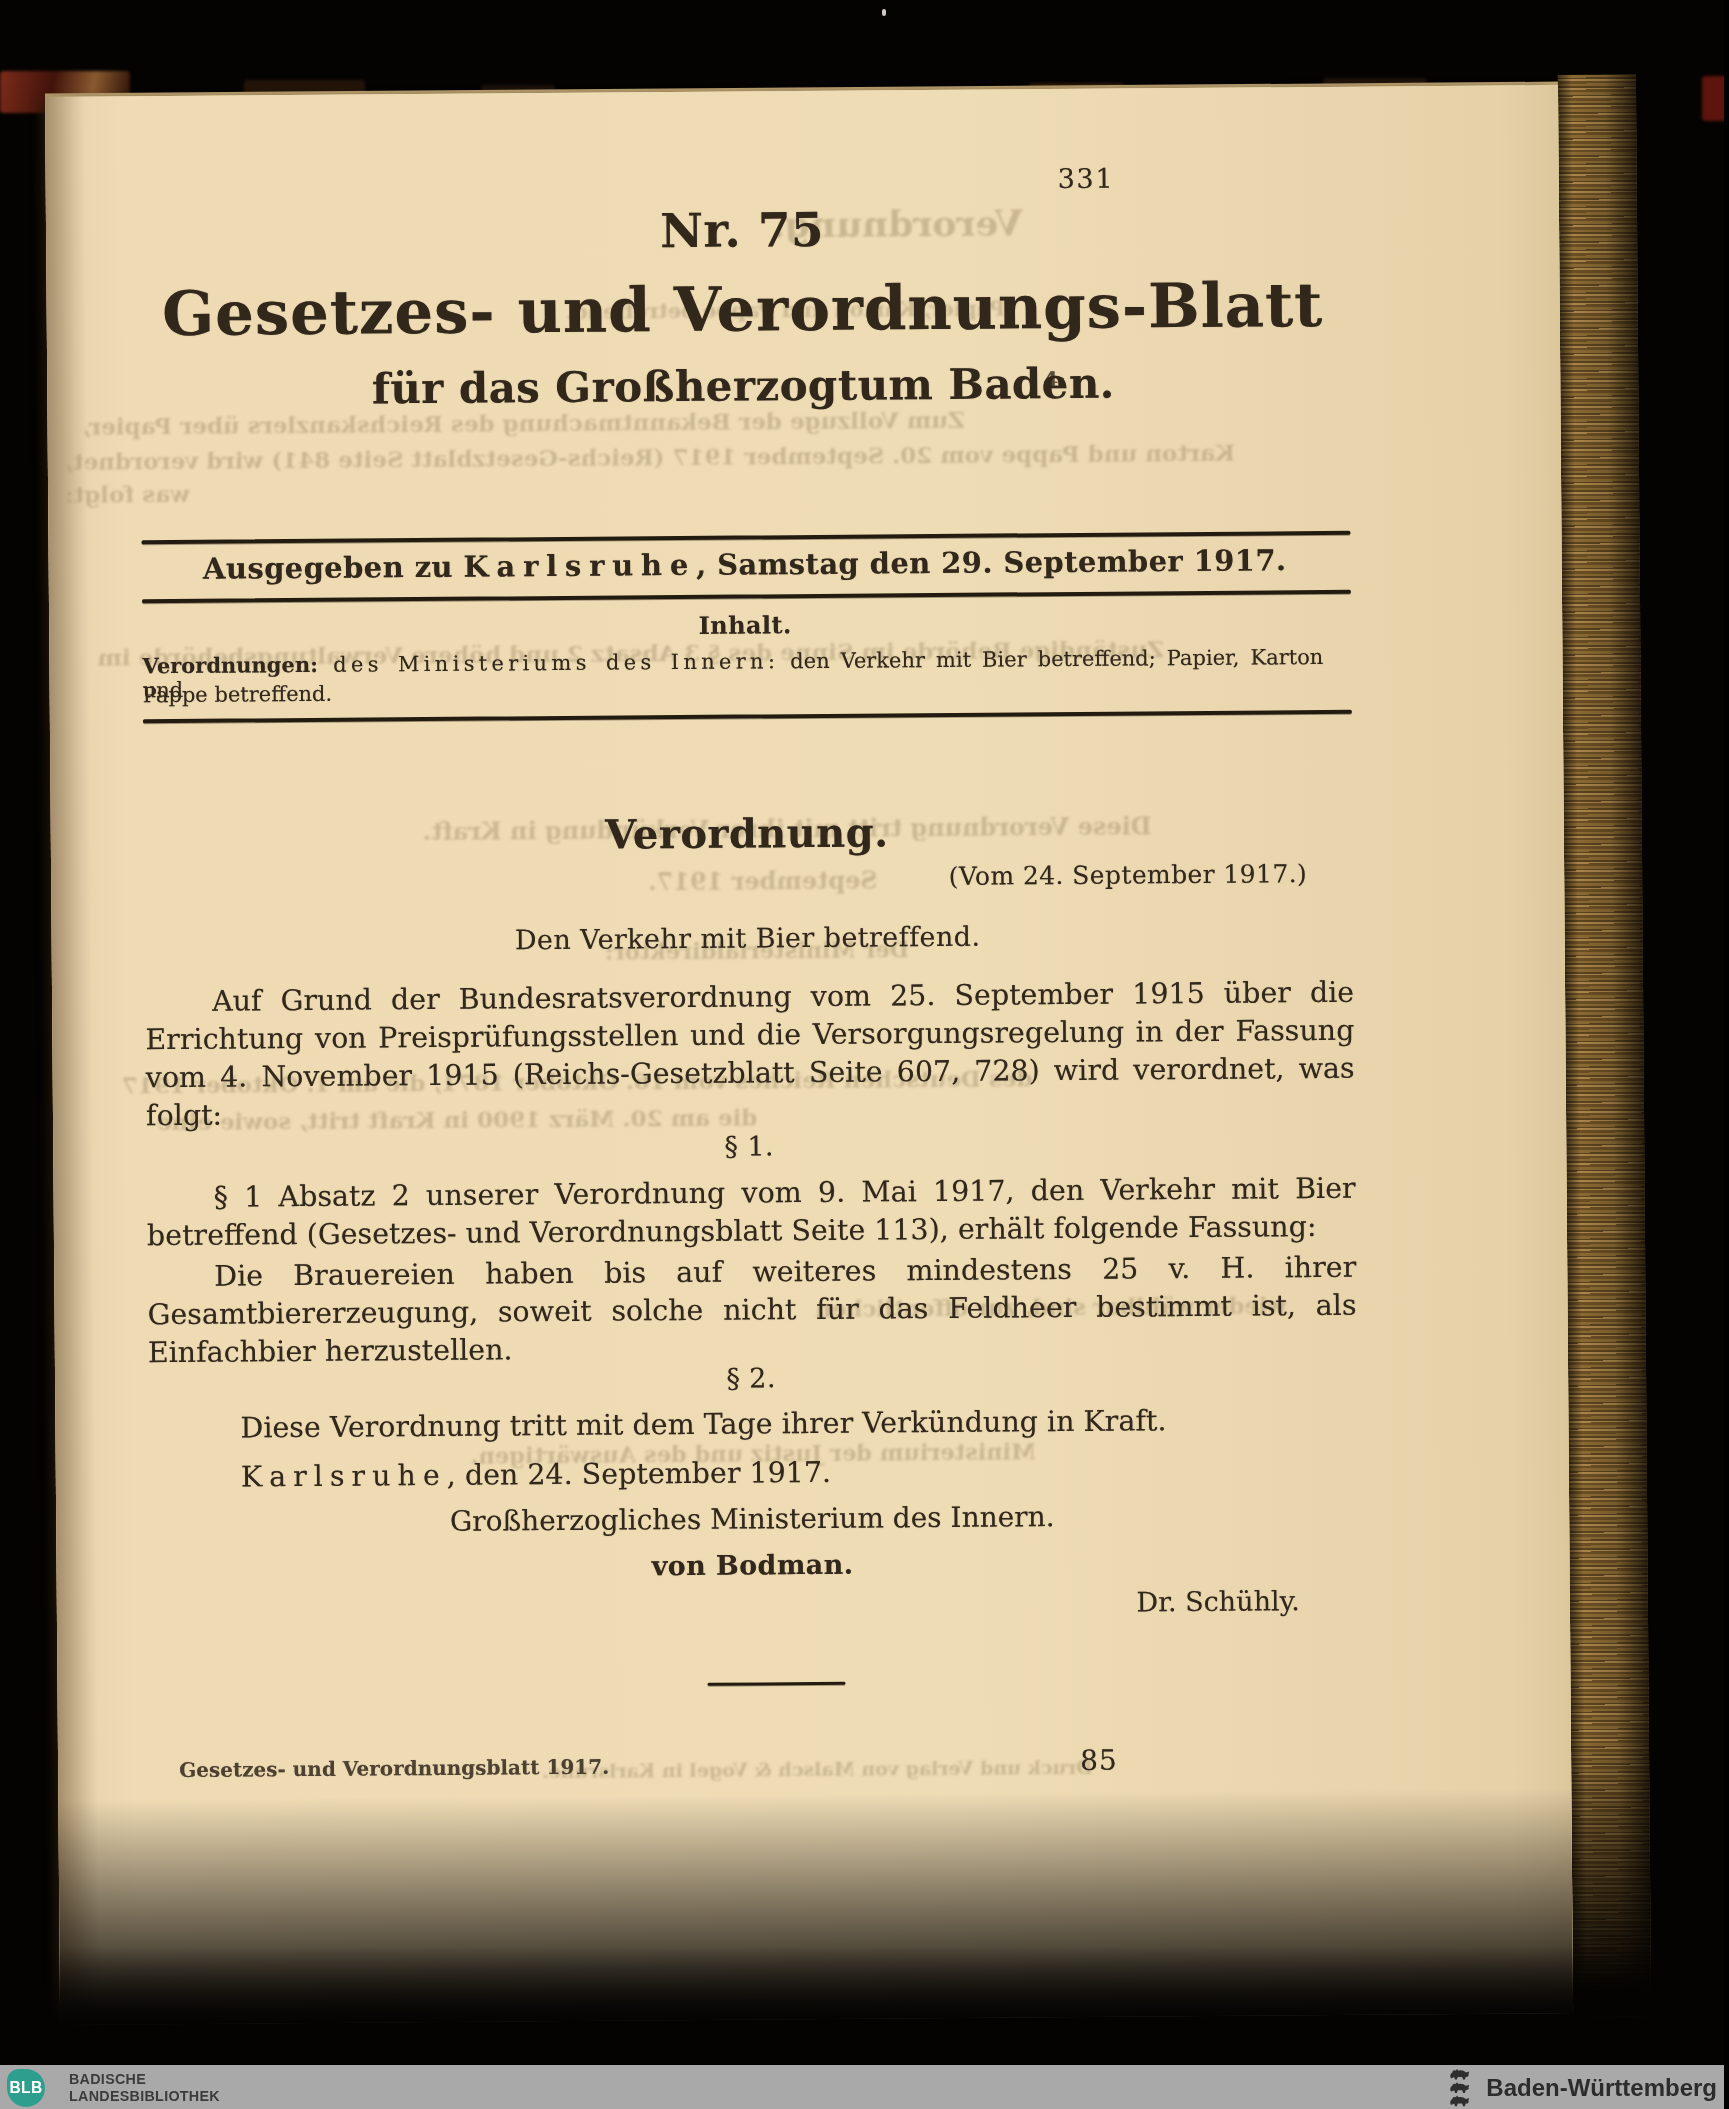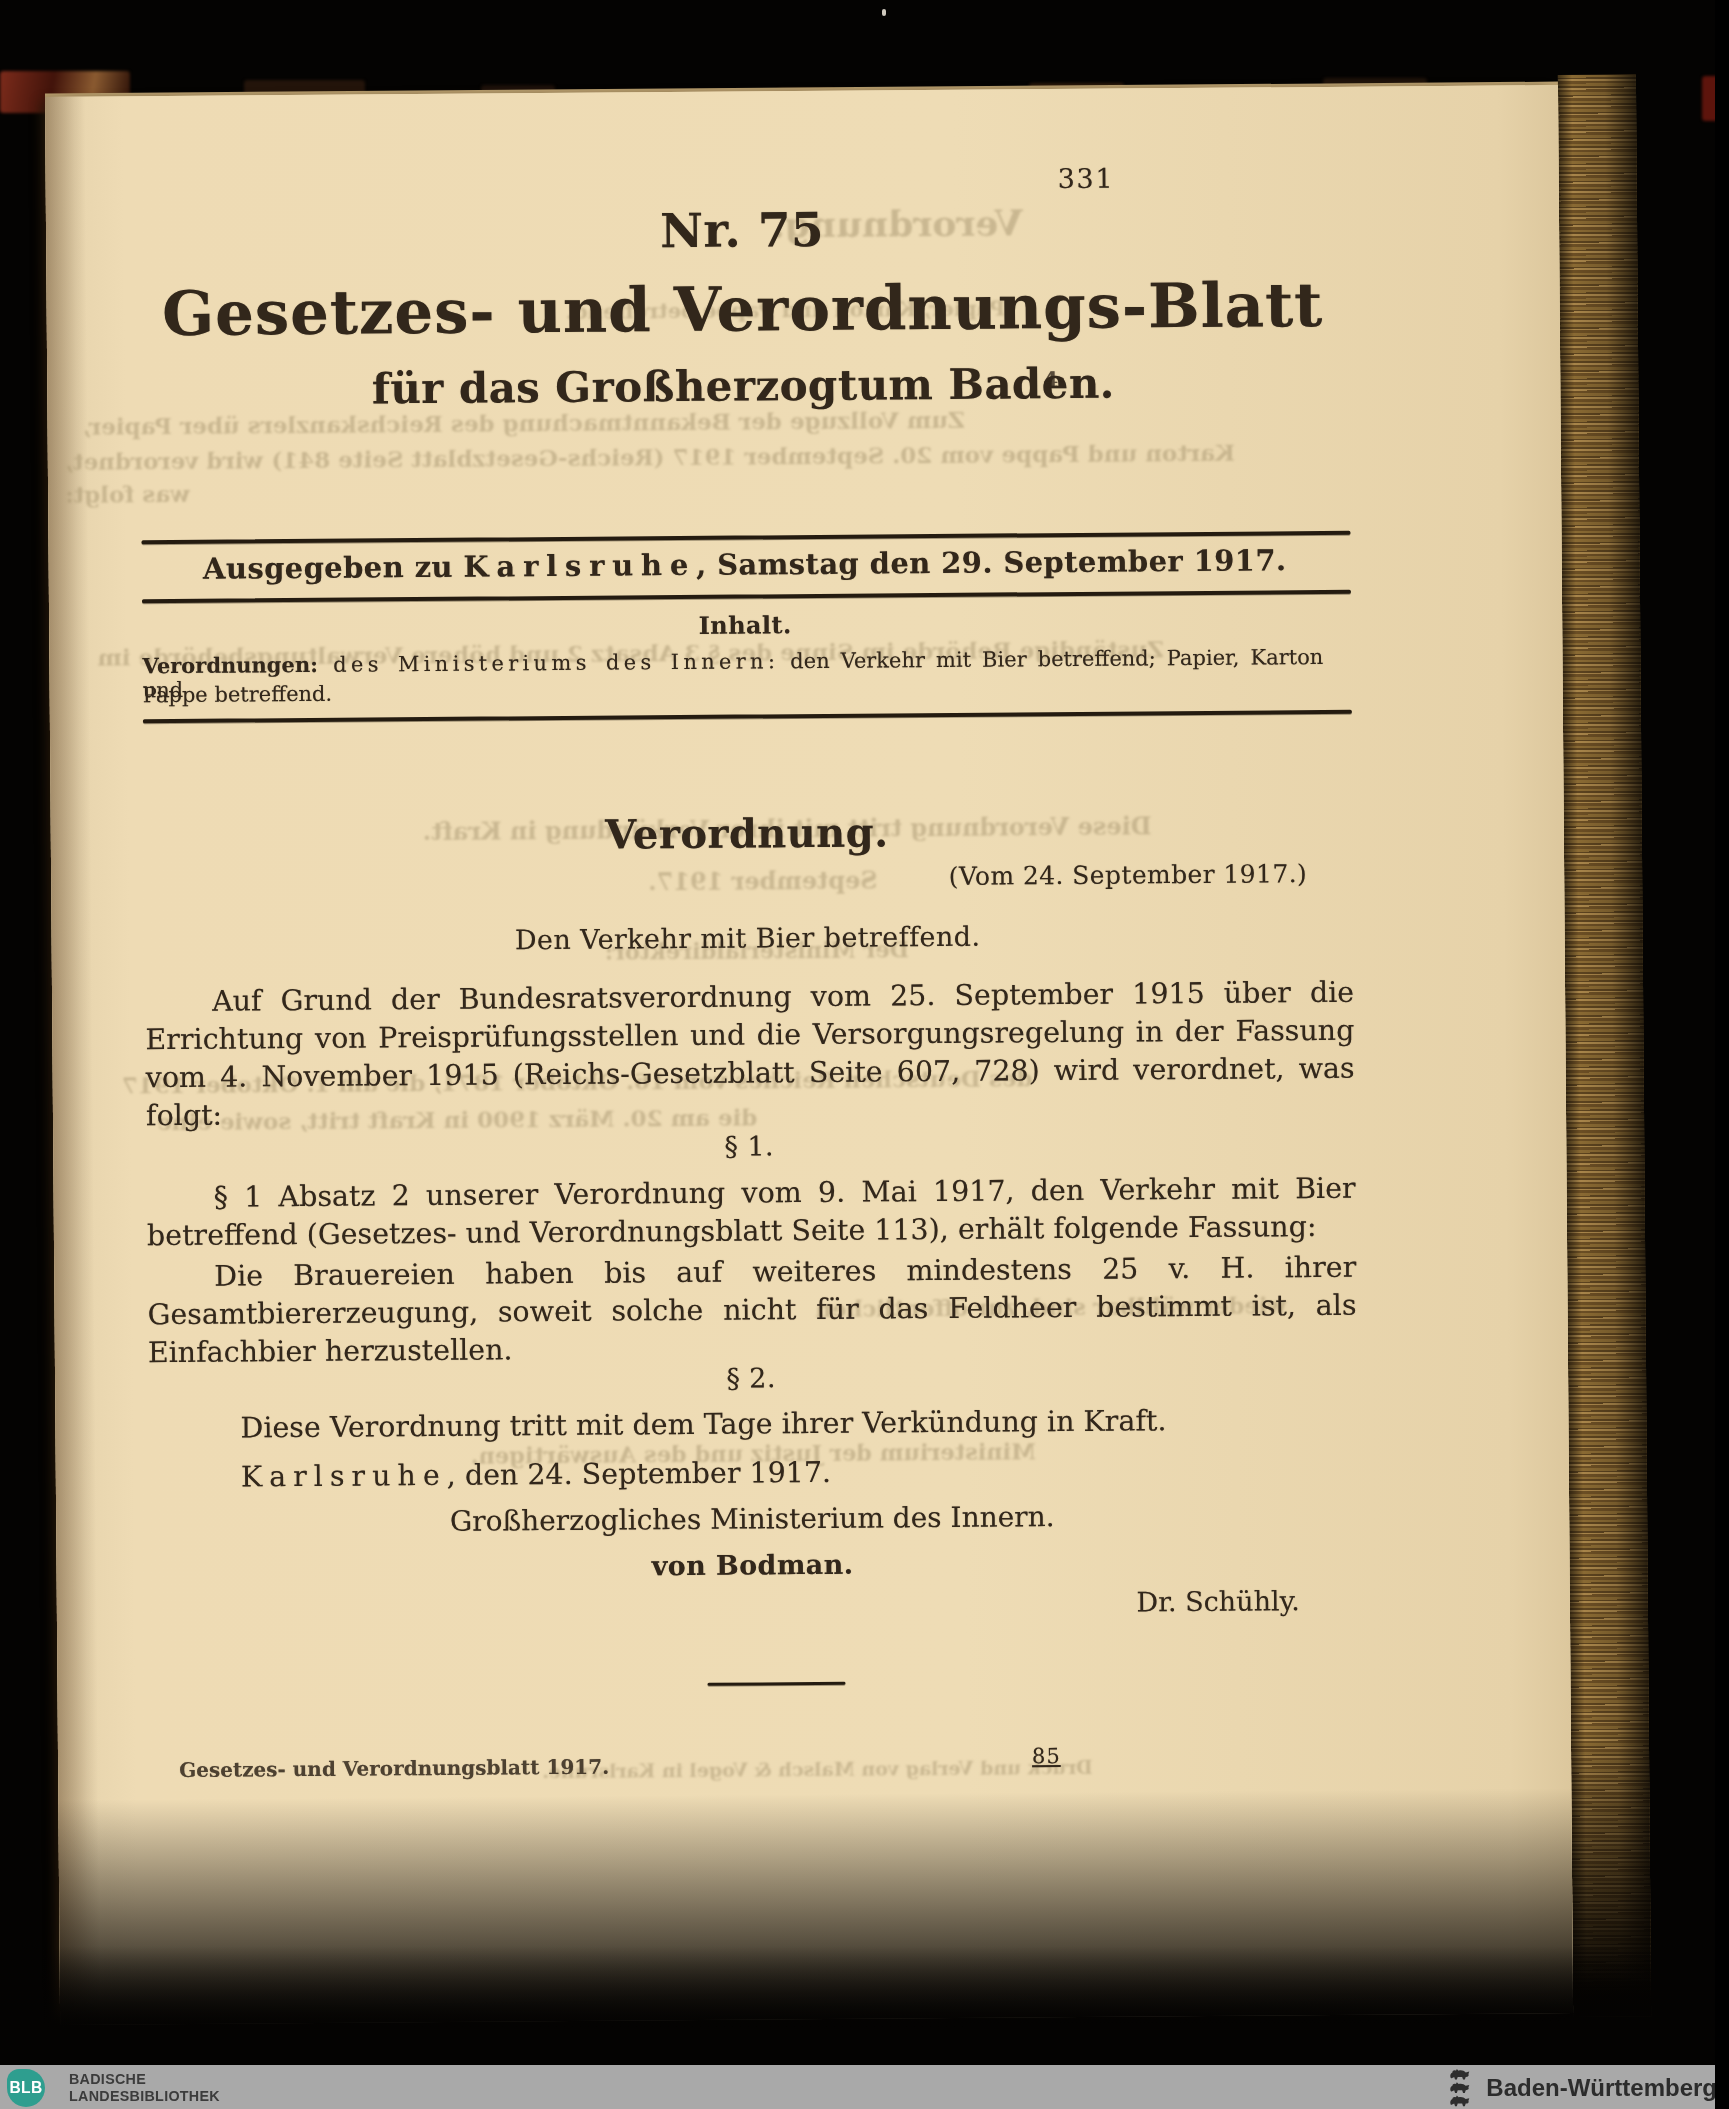--- a/index.html
+++ b/index.html
@@ -1,17 +1,17 @@
 <!DOCTYPE html>
 <html style="font-size:14px"><head>
 <meta charset="utf-8">
 <style>
   html,body{margin:0;padding:0;background:#000;}
   #canvas{position:relative;width:1715px;height:2110px;background:#040302;overflow:hidden;
-          font-family:"DejaVu Serif",serif;}
+          font-family:"DejaVu Serif",serif;padding-left:9px;}
   
   #book{position:absolute;left:45px;top:97px;width:1591px;height:1933px;
         transform:rotate(-0.45deg);transform-origin:0 0;}
   #page{position:absolute;left:0;top:0;width:1513px;height:1928px;
         background:
           linear-gradient(90deg, #d8c29a 0px, #e8d5ae 29px, #eedbb4 78px, #eedcb5 60%, #e6d2a9 96%, #dcc79d 100%),
           #ecd9b2;
         box-shadow:-8.6px 0 12px -5.2px rgba(40,25,10,.9), 0 -3.5px 0 0 #b99f6f;
         color:#2e241a;}
   #page::after{content:"";position:absolute;left:0;right:0;bottom:0;height:225px;
@@ -130,21 +130,21 @@
         <span style="letter-spacing:7px;">Karlsruhe</span><span>, den 24. September 1917.</span>
       </div>
 
       <div class="abs center ink" style="top:1411px;font-size:28px;">Großherzogliches Ministerium des Innern.</div>
       <div class="abs center ink frak" style="top:1458px;font-size:27px;">von Bodman.</div>
       <div class="abs ink" style="left:93px;width:1150px;top:1498px;font-size:27px;text-align:right;">Dr. Schühly.</div>
 
       <div class="rule" style="top:1591px;left:650px;width:138px;height:2.6px;"></div>
 
       <div class="abs ink" style="left:121px;top:1662px;font-size:20px;font-weight:bold;opacity:.85;">Gesetzes- und Verordnungsblatt 1917.</div>
-      <div class="abs ink" style="left:974px;top:1655px;font-size:21px;letter-spacing:0.9px;text-decoration:underline;">85</div>
+      <div class="abs ink" style="left:1022px;top:1655px;font-size:28px;letter-spacing:0.9px;">85</div>
     </div>
   </div>
 
   <div id="bottom-fade"></div>
 
   <div id="footer-bar">
     <div id="blb-cluster">
       <div id="blb-logo">BLB</div>
       <div id="blb-name">
         <div>BADISCHE</div>

